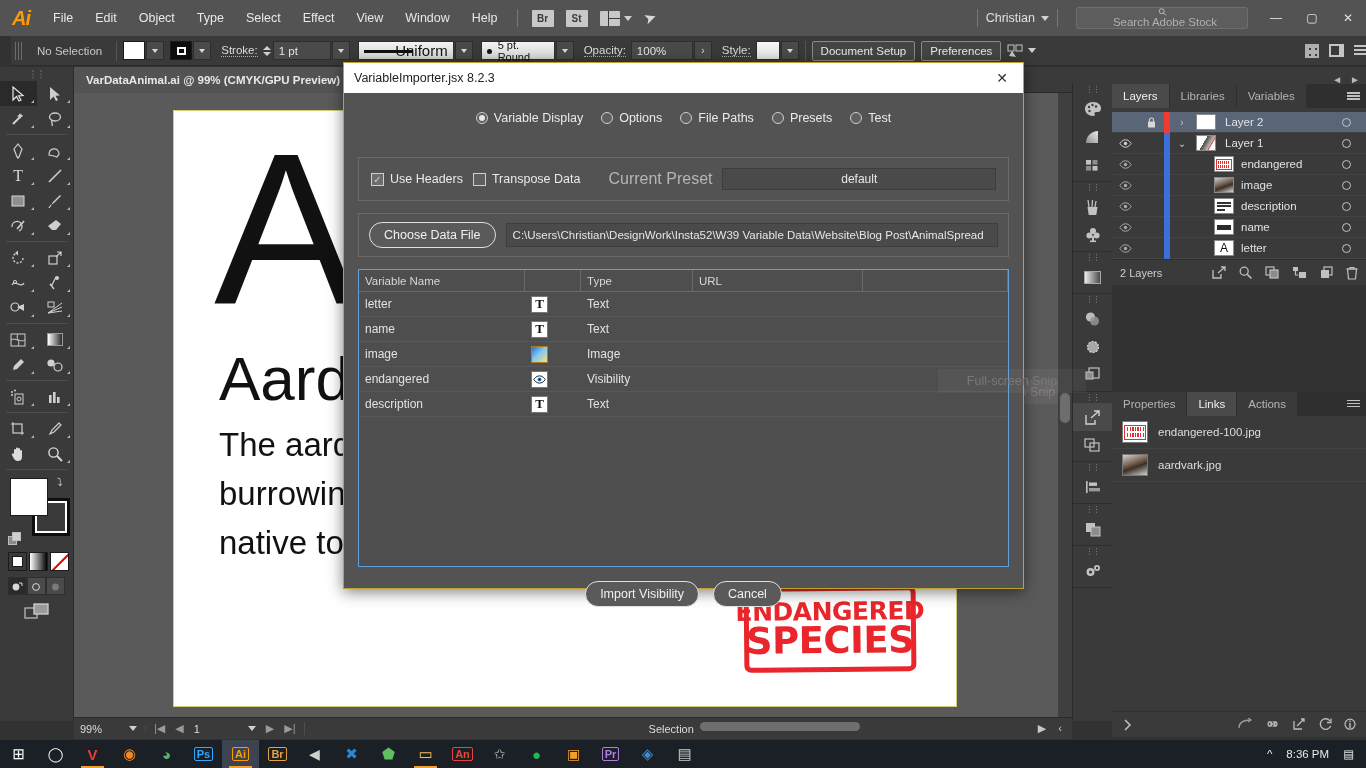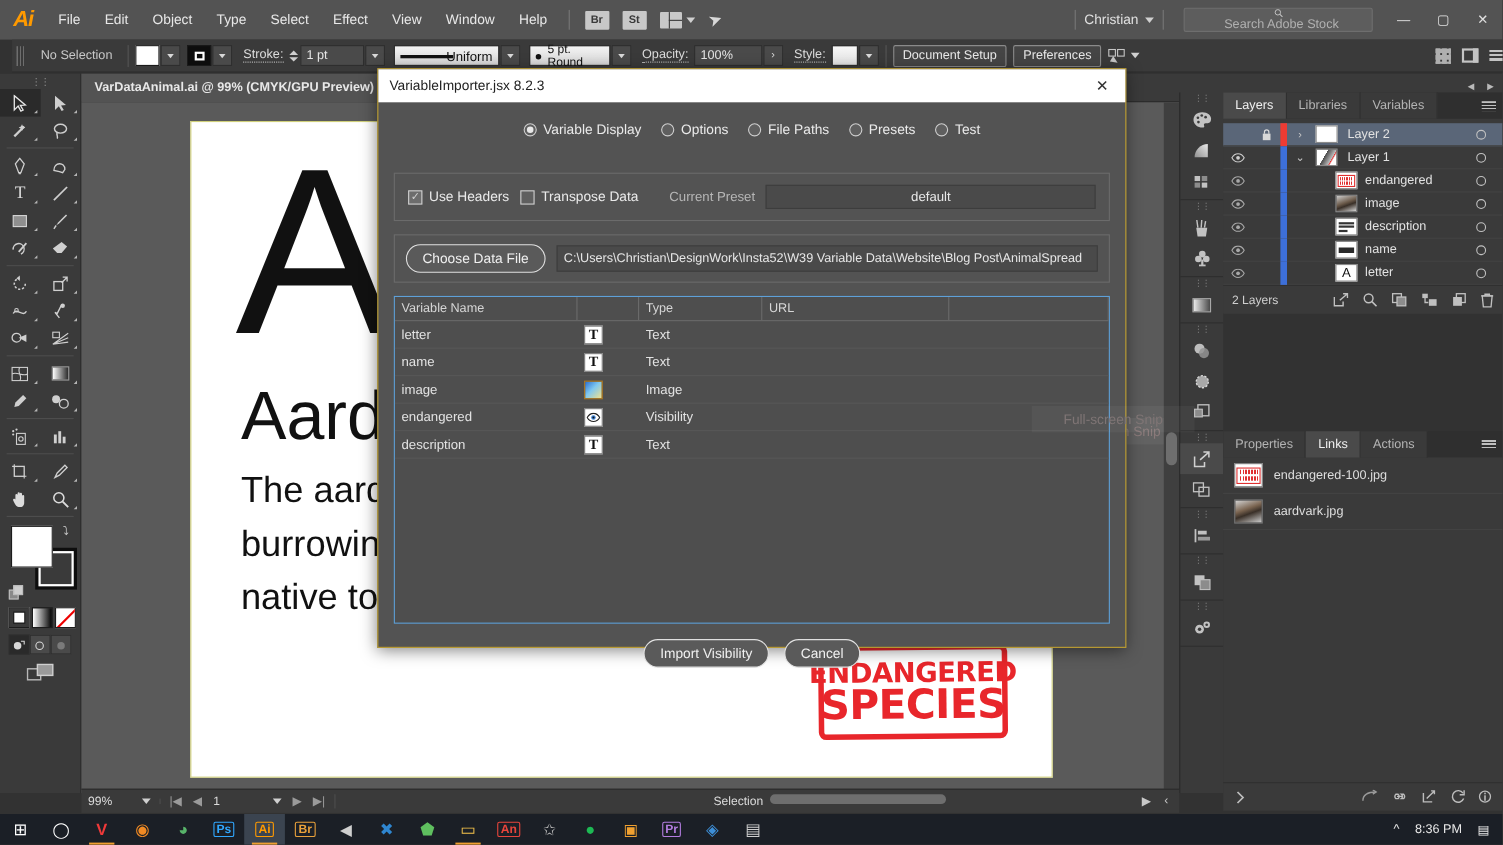--- a/index.html
+++ b/index.html
@@ -72,21 +72,21 @@
   .spinner { display: flex; flex-direction: column; align-items: center; margin-right: 2px; }
   .spinner i { width: 0;height:0;border-left:4px solid transparent;border-right:4px solid transparent; }
   .spinner i.up { border-bottom: 4px solid #cfcfcf; margin-bottom: 2px; }
   .spinner i.dn { border-top: 4px solid #cfcfcf; }
   .field {
     height: 19px; background: #4a4a4a; border: 1px solid #2e2e2e; color: #e4e4e4;
     font-size: 11.5px; display: flex; align-items: center; padding: 0 5px;
   }
   .uniform-box {
     width: 96px; height: 19px; background: linear-gradient(to bottom,#f3f3f3,#d6d6d6);
-    border: 1px solid #2e2e2e; color: #111; font-size: 12px;
+    border: 1px solid #2e2e2e; color: #111; font-size: 15px;
     display: flex; align-items: center; justify-content: flex-end; padding-right: 5px; position: relative;
   }
   .uniform-box::before { content:''; position:absolute; left:5px; top:8px; width:48px; height:3px; background:#111; }
   .brush-box {
     width: 74px; height: 19px; background: linear-gradient(to bottom,#f3f3f3,#d6d6d6);
     border: 1px solid #2e2e2e; color: #111; font-size: 11px;
     display: flex; align-items: center; padding-left: 16px; position: relative;
   }
   .brush-box::before { content:''; position:absolute; left:5px; top:7px; width:5px; height:5px; border-radius:50%; background:#111; }
   .opacity-field { width: 62px; }
@@ -272,21 +272,21 @@
   .modal-body { padding: 14px 14px 0 14px; }
   .radiorow { display: flex; align-items: center; justify-content: center; gap: 18px; margin: 4px 0 32px 0; }
   .radio { display: flex; align-items: center; gap: 6px; font-size: 12.5px; color: #eaeaea; }
   .rdot { width: 12px; height: 12px; border-radius: 50%; border: 1px solid #cfcfcf; background: #5f5f5f; display:flex;align-items:center;justify-content:center;}
   .rdot.on::after { content:''; width:6px;height:6px;border-radius:50%;background:#e8e8e8; }
   .grpbox { border: 1px solid #6b6b6b; padding: 10px 12px; margin-bottom: 12px; }
   .optrow { display: flex; align-items: center; gap: 10px; }
   .chk { display: flex; align-items: center; gap: 6px; font-size: 12.5px; color: #eaeaea; }
   .cbox { width: 13px; height: 13px; border: 1px solid #cfcfcf; background: #5f5f5f; display:flex;align-items:center;justify-content:center; font-size:10px; color:#cfcfcf;}
   .cbox.on { background:#6d6d6d; }
-  .preset-lbl { font-size: 12px; color: #b6b6b6; margin-left: 18px; }
+  .preset-lbl { font-size: 16px; color: #b6b6b6; margin-left: 18px; }
   .preset-field { flex: 1; height: 22px; background: #4a4a4a; border: 1px solid #3d3d3d; color: #e8e8e8;
     font-size: 12px; display:flex; align-items:center; justify-content:center; }
   .filerow { display: flex; align-items: center; gap: 10px; }
   .rbtn {
     height: 26px; border: 1px solid #e0e0e0; border-radius: 13px; background: #5a5a5a;
     color: #f0f0f0; font-size: 12.5px; display: flex; align-items: center; padding: 0 14px;
     white-space: nowrap;
   }
   .pathfield {
     flex: 1; height: 24px; background: #4a4a4a; border: 1px solid #3d3d3d; color: #e6e6e6;

